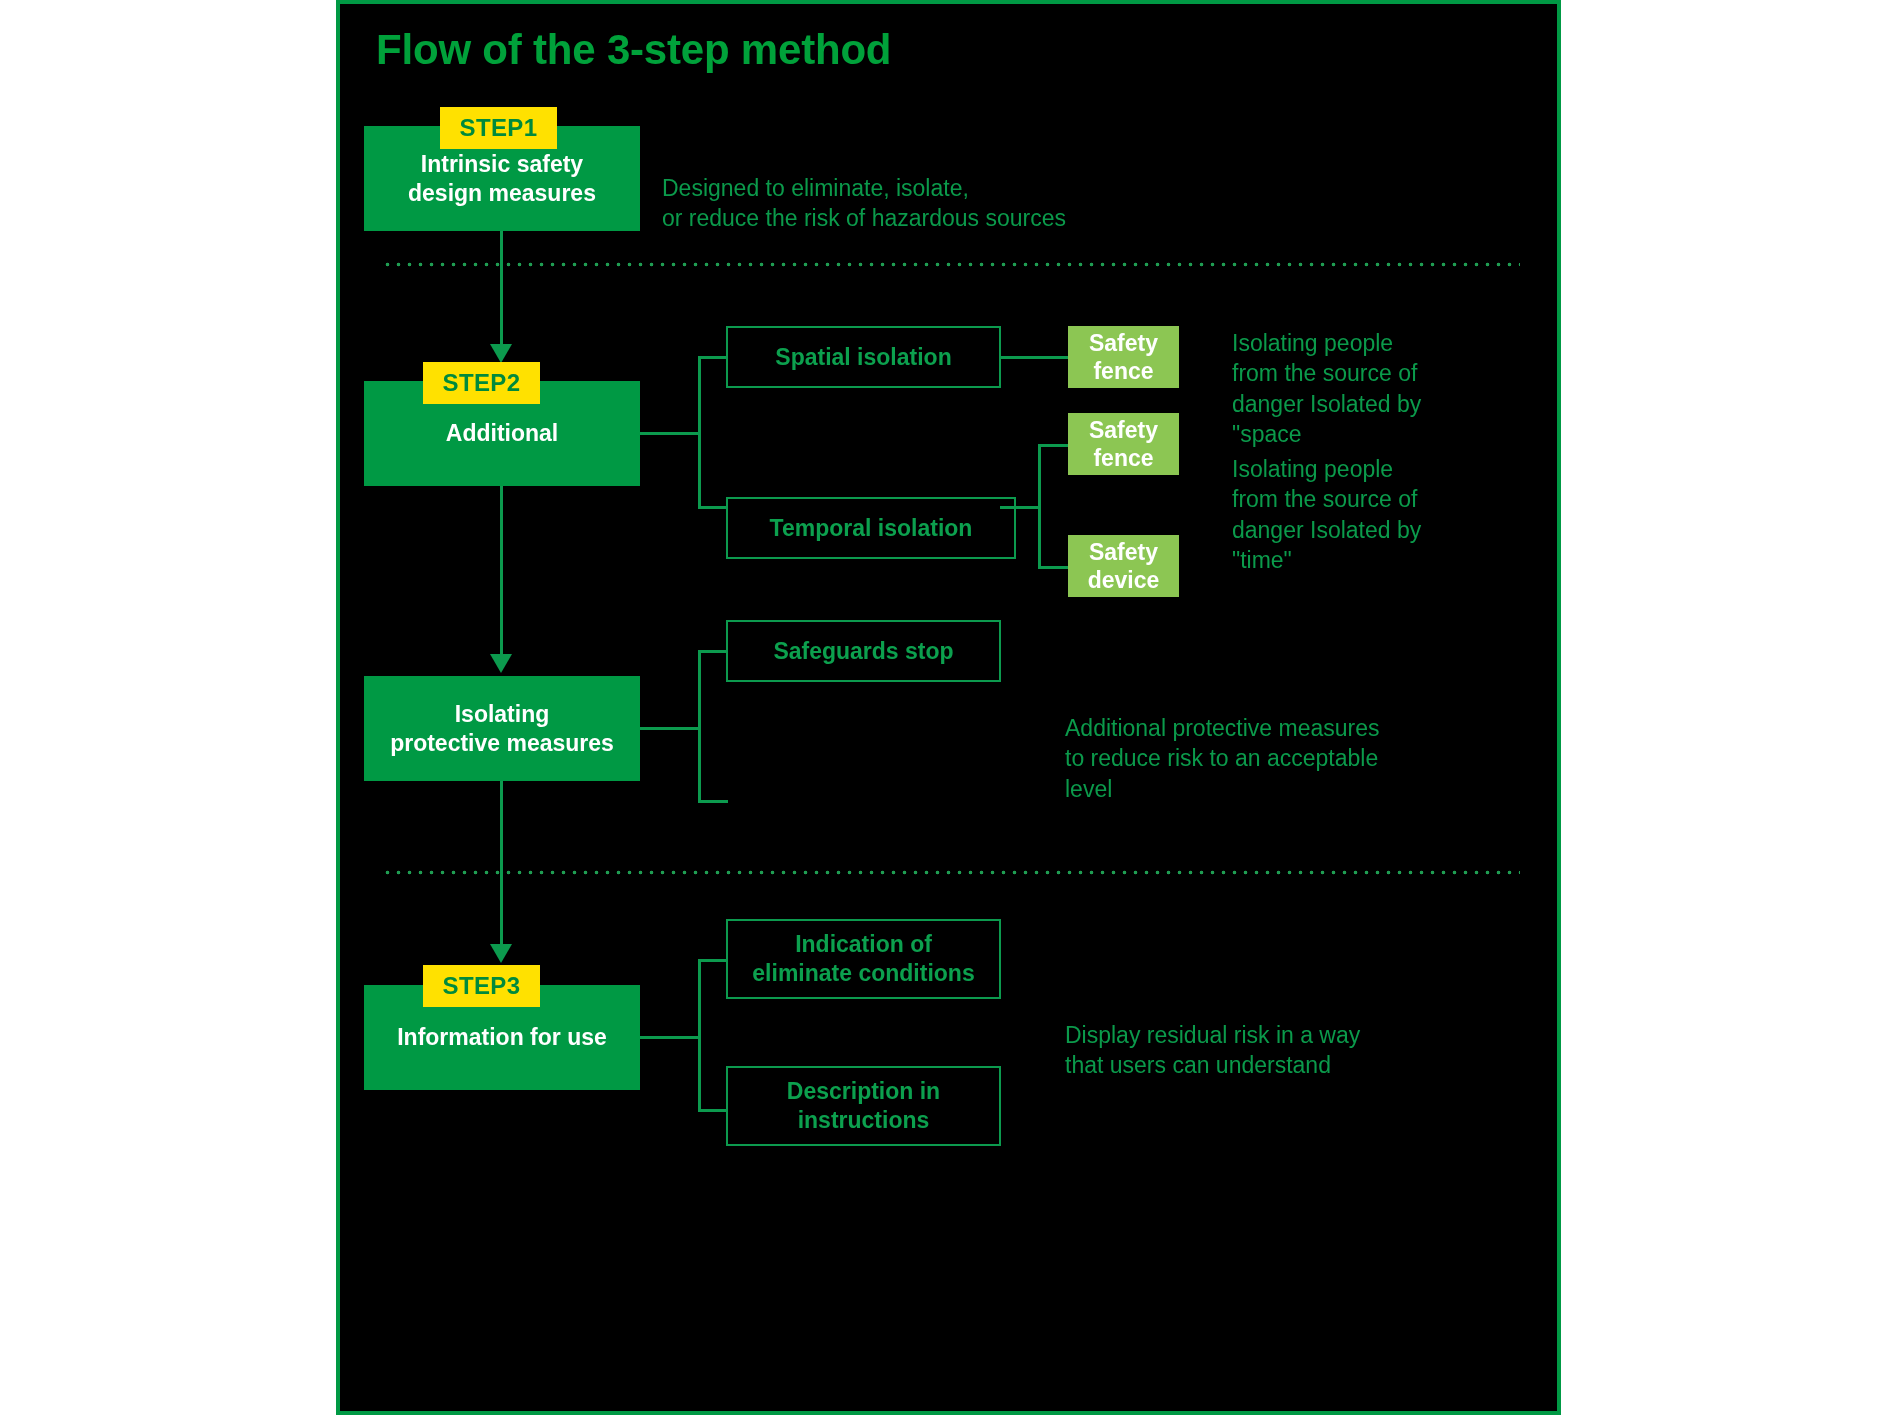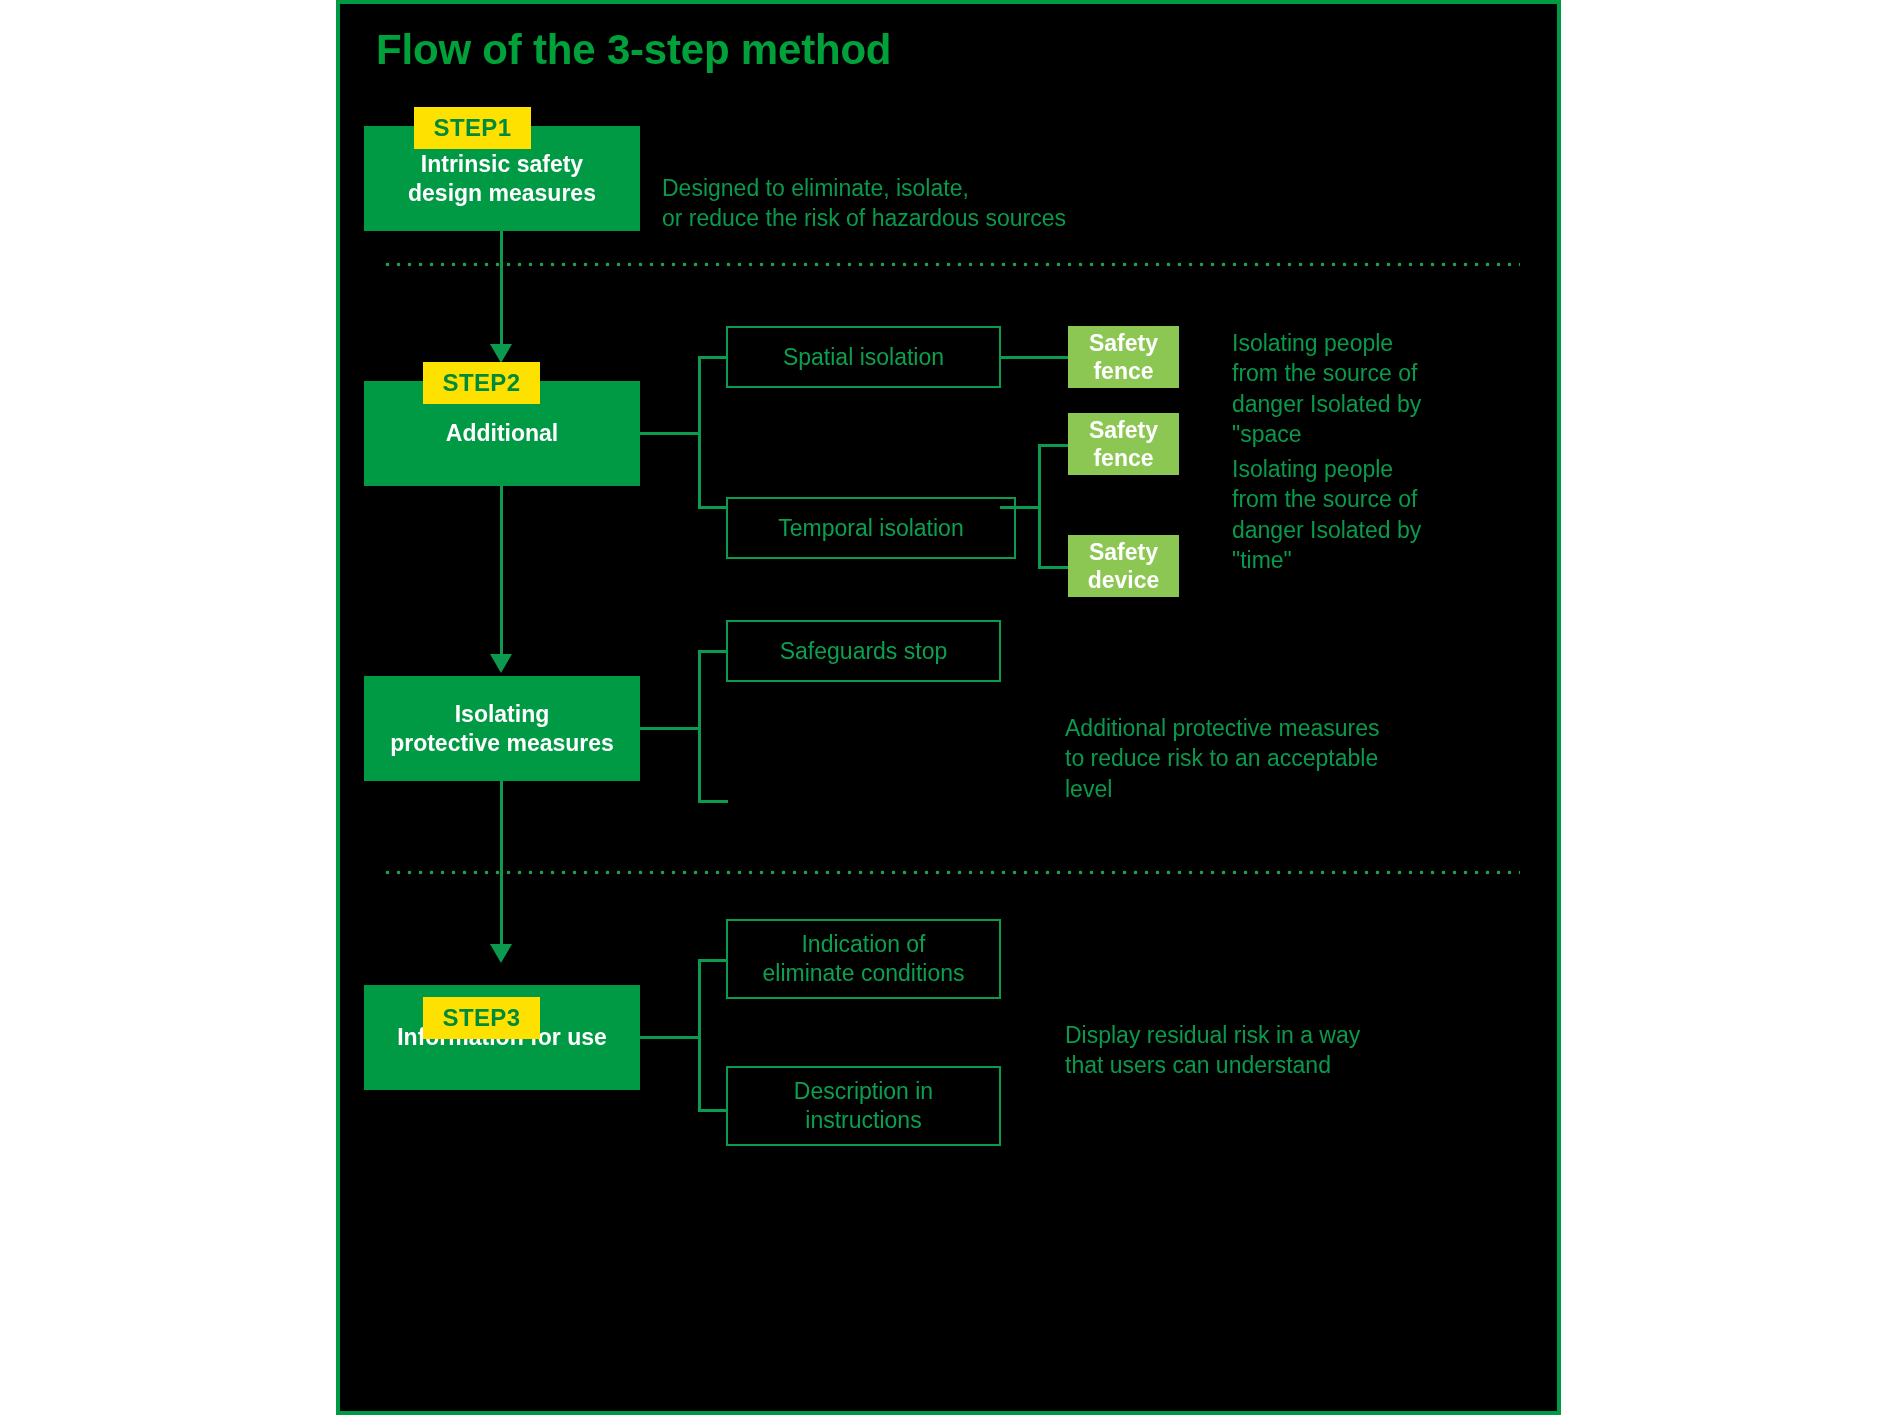--- a/index.html
+++ b/index.html
@@ -76,21 +76,21 @@
     box-sizing: border-box;
     z-index: 5;
   }
 
   
   .outline-box {
     border: 2.5px solid #0c9a4e;
     background: #000000;
     color: #0ca04e;
     font-size: 23px;
-    font-weight: normal;
+    font-weight: bold;
     display: flex;
     align-items: center;
     justify-content: center;
     text-align: center;
     line-height: 1.25;
     box-sizing: border-box;
   }
 
   
   .leaf-box {
@@ -127,21 +127,21 @@
     border-top: 19px solid #0c9a4e;
   }
 </style>
 </head>
 <body>
 
 <div id="diagram-frame">
 
   <div class="abs" id="page-title">Flow of the 3-step method</div>
 
-  <div class="abs step-chip" style="left:74px; top:103px; width:117px; height:42px;">STEP1</div>
+  <div class="abs step-chip" style="left:100px; top:103px; width:117px; height:42px;">STEP1</div>
 
   <div class="abs step-box" style="left: 24px; top: 122px; width: 276px; height: 105px; white-space: pre-line;">Intrinsic safety
 design measures</div>
 
   <div class="abs note" style="left:322px; top:145px; width:520px;">Designed to eliminate, isolate,
 or reduce the risk of hazardous sources</div>
 
   <div class="abs arrow-stem" style="left:160px; top:227px; height:115px;"></div>
   <div class="abs arrow-head" style="left:150px; top:340px;"></div>
 
@@ -202,21 +202,21 @@
 
   <div class="abs note" style="left:725px; top:685px; width:420px;">Additional protective measures
 to reduce risk to an acceptable
 level</div>
 
   <div class="abs arrow-stem" style="left:160px; top:777px; height:170px;"></div>
   <div class="abs arrow-head" style="left:150px; top:940px;"></div>
 
   <div class="abs dotted-rule" style="top:866px;"></div>
 
-  <div class="abs step-chip" style="left:83px; top:961px; width:117px; height:42px;margin-top:32px;">STEP3</div>
+  <div class="abs step-chip" style="left:83px; top:961px; width:117px; height:42px;">STEP3</div>
 
   <div class="abs step-box" style="left: 24px; top: 981px; width: 276px; height: 105px; white-space: pre-line;">Information for use</div>
 
   <div class="abs line-h" style="left:300px; top:1032px; width:60px;"></div>
   <div class="abs line-v" style="left:358px; top:955px; height:152px;"></div>
   <div class="abs line-h" style="left:358px; top:955px; width:30px;"></div>
   <div class="abs line-h" style="left:358px; top:1105px; width:30px;"></div>
 
   <div class="abs outline-box" style="left: 386px; top: 915px; width: 275px; height: 80px; white-space: pre-line;">Indication of
 eliminate conditions</div>

